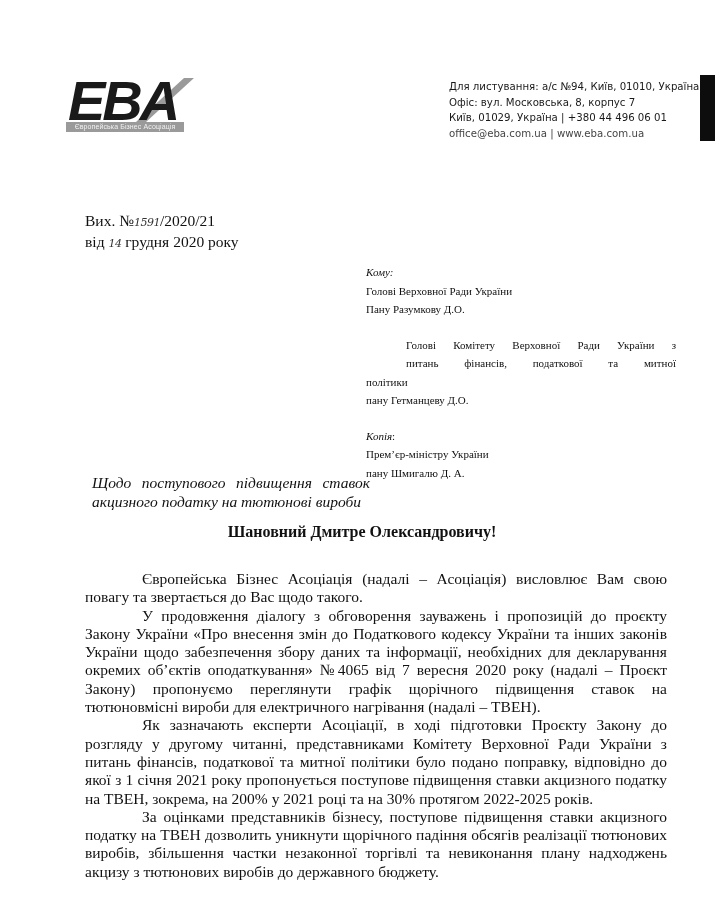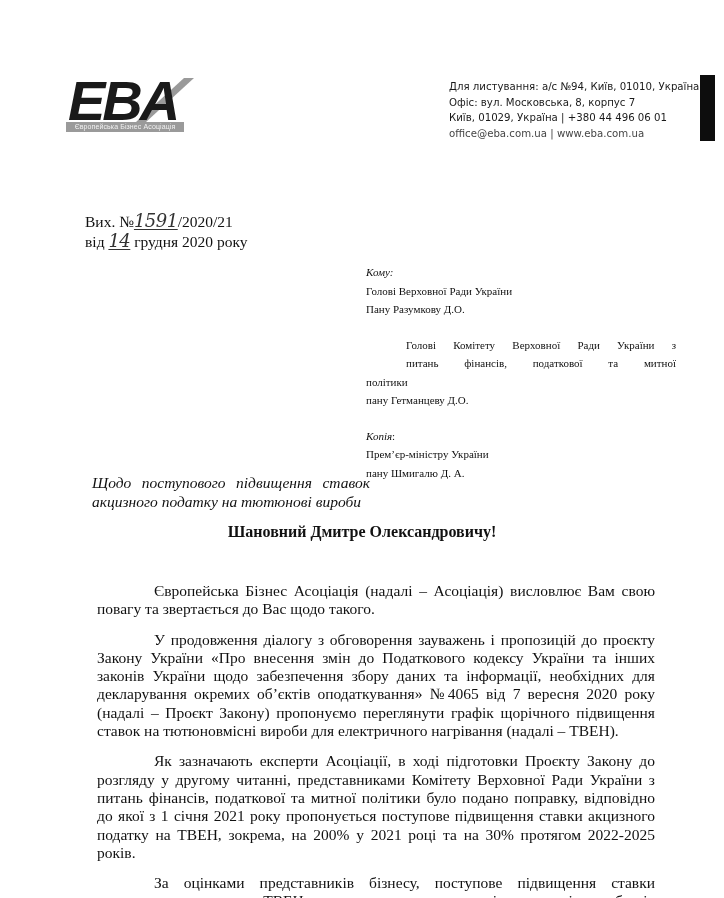--- a/index.html
+++ b/index.html
@@ -20,34 +20,34 @@
   }
   .contact b { font-weight: normal; }
   .contact .line { white-space: nowrap; }
   .contact .muted { color: #444; }
 
   .side-bar { position: absolute; left: 700px; top: 75px; width: 15px; height: 66px; background: #0d0d0d; }
 
   .serif { font-family: "Liberation Serif", serif; }
 
   .outref { position: absolute; left: 85px; top: 211px; font-size: 15.5px; line-height: 19px; }
-  .hand { font-family: "DejaVu Serif", serif; font-style: italic; font-size: 18px; color: #333; text-decoration: underline; text-underline-offset: 2px; letter-spacing: -0.5px; }
+  .hand { font-family: "DejaVu Serif", serif; font-style: italic; font-size: 11px; color: #333; text-underline-offset: 2px; letter-spacing: -0.5px; }
 
   .recipients { position: absolute; left: 366px; top: 263px; width: 310px; font-size: 11px; line-height: 18.5px; }
   .recipients .block { margin-bottom: 17px; }
   .recipients .label { font-style: italic; }
   .recipients .just-line { text-align: justify; text-align-last: justify; margin-left: 40px; }
 
   .subject { position: absolute; left: 92px; top: 474px; width: 278px; font-style: italic; font-size: 15.5px; line-height: 18.5px; }
   .subject .l1 { text-align: justify; text-align-last: justify; }
 
   .greeting { position: absolute; left: 0; width: 724px; top: 523px; text-align: center; font-weight: bold; font-size: 16px; }
 
   .body { position: absolute; left: 85px; top: 570px; width: 582px; font-size: 15.5px; line-height: 18.3px; text-align: justify; }
-  .body p { margin: 12px; text-indent: 57px; }
+  .body p { margin: 0; text-indent: 57px; }
 </style>
 </head>
 <body>
 
 <div class="logo">
   <svg width="140" height="50" viewBox="0 0 140 50">
     <polygon points="70,48 118,4 128,4 80,48" fill="#9a9a9a"></polygon>
     <text x="2" y="46" font-family="Liberation Sans, sans-serif" font-size="56" font-weight="bold" font-style="italic" fill="#1a1a1a" letter-spacing="-3">EBA</text>
   </svg>
   <div class="logo-sub">Європейська Бізнес Асоціація</div>

